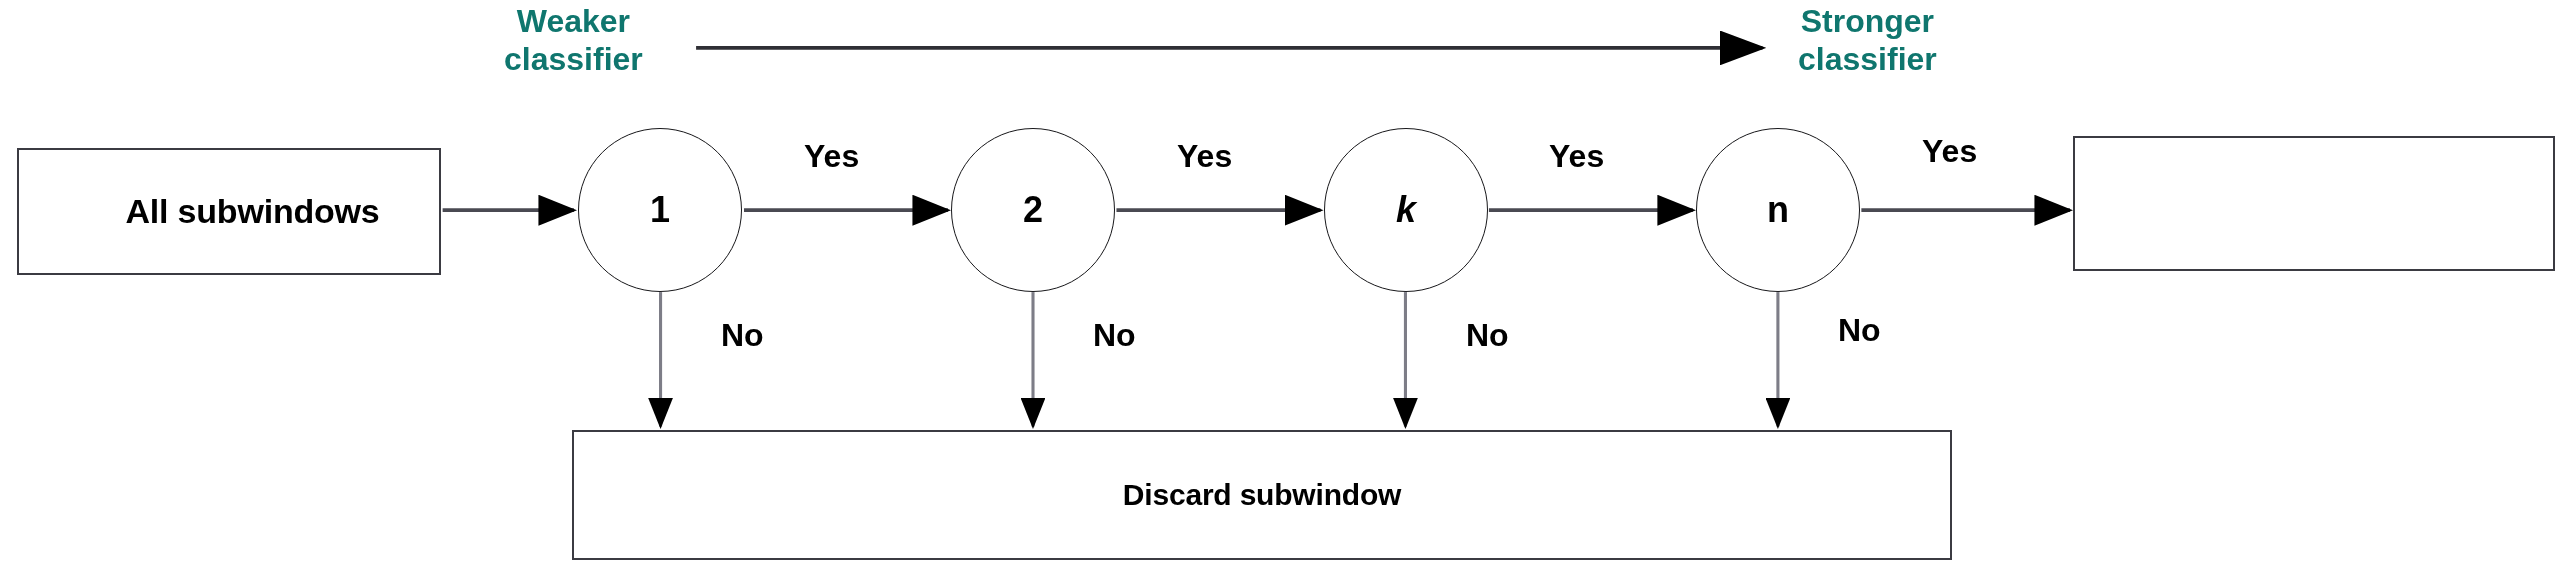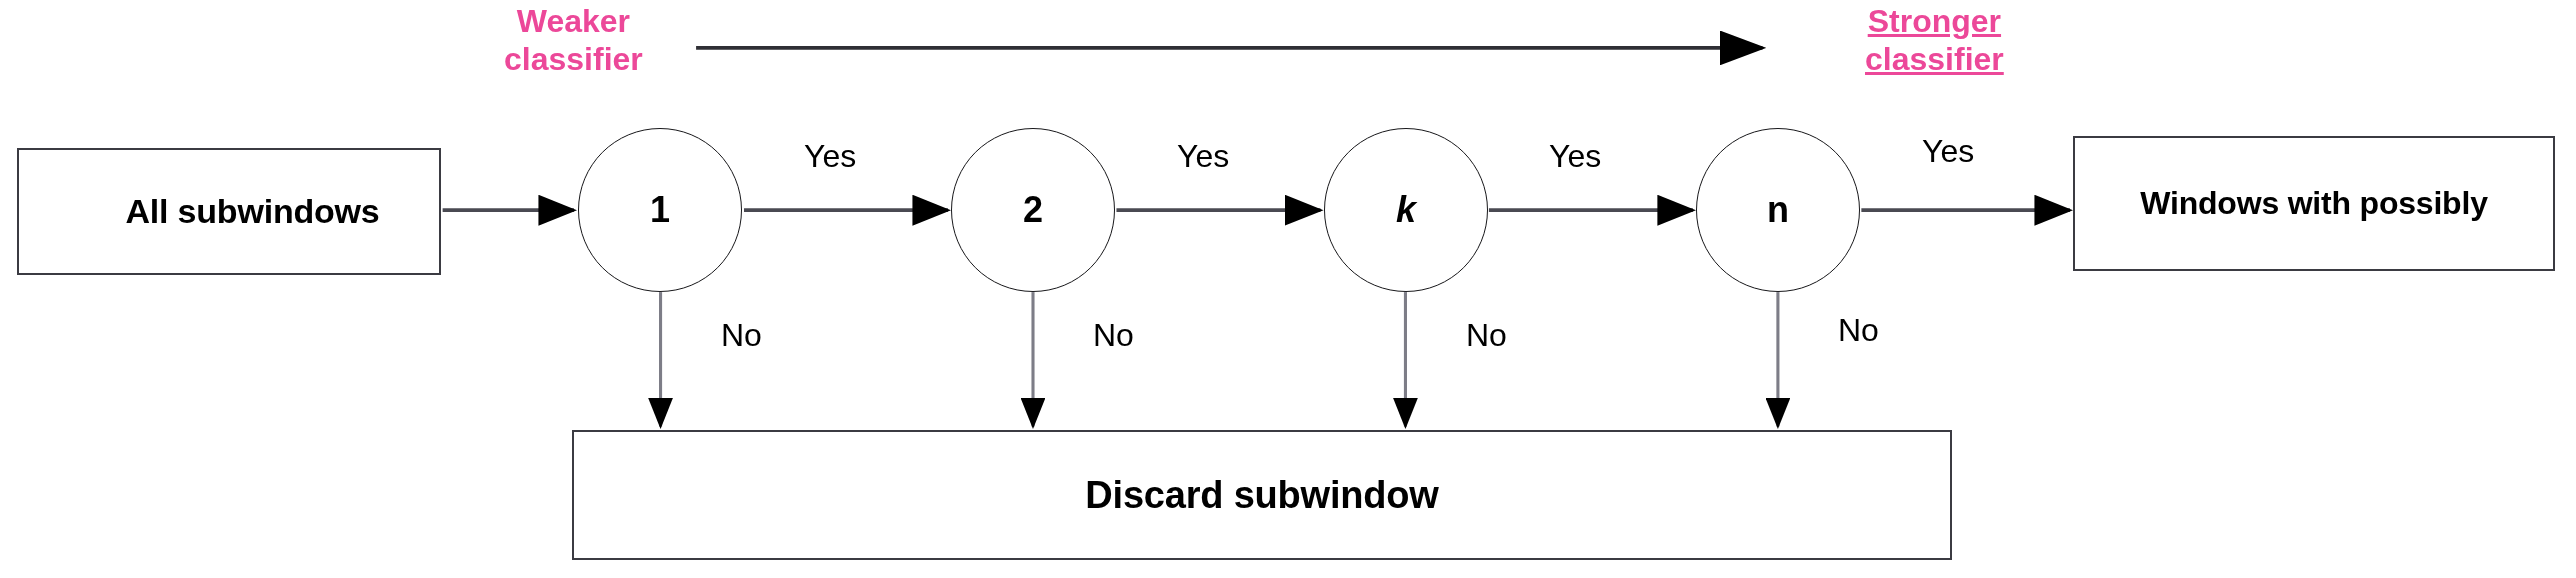--- a/index.html
+++ b/index.html
@@ -55,21 +55,21 @@
     width: 482px;
     height: 135px;
     font-size: 32px;
     padding: 0 12.4px;
   }
   #box-discard-subwindow {
     left: 572px;
     top: 430px;
     width: 1380px;
     height: 130px;
-    font-size: 38px;
+    font-size: 30px;
   }
 
   .stage-circle {
     position: absolute;
     box-sizing: border-box;
     width: 164px;
     height: 164px;
     border-radius: 50%;
     border: 1.5px solid #17171a;
     background: #ffffff;
@@ -83,48 +83,48 @@
   }
   .stage-circle.italic-label { font-style: italic; }
   #circle-stage-1 { left: 578px; }
   #circle-stage-2 { left: 951px; }
   #circle-stage-k { left: 1324px; }
   #circle-stage-n { left: 1696px; }
 
   .edge-label {
     position: absolute;
     font-size: 32px;
-    font-weight: normal;
+    font-weight: bold;
     color: #000000;
     white-space: nowrap;
   }
   .yes-label { }
   .no-label { }
 
   #yes-1 { left: 804px; top: 138px; }
   #yes-2 { left: 1177px; top: 138px; }
   #yes-3 { left: 1549px; top: 138px; }
   #yes-4 { left: 1922px; top: 133px; }
 
   #no-1 { left: 721px; top: 317px; }
   #no-2 { left: 1093px; top: 317px; }
   #no-3 { left: 1466px; top: 317px; }
   #no-4 { left: 1838px; top: 312px; }
 
   .scale-label {
     position: absolute;
     font-size: 32px;
     font-weight: bold;
-    color: #ec4899;
+    color: #0f766e;
     text-align: center;
     line-height: 1.18;
     white-space: nowrap;
   }
   #label-weaker-classifier { left: 504px; top: 3.1px; }
-  #label-stronger-classifier { left: 1865px; top: 3.1px; text-decoration: underline; }
+  #label-stronger-classifier { left: 1798px; top: 3.1px; }
 </style>
 </head>
 <body>
 
 <div id="canvas">
 
   <svg class="layer" viewBox="0 0 3332 748" xmlns="http://www.w3.org/2000/svg">
     <defs>
       <marker id="arrowhead" markerWidth="10" markerHeight="8" refX="9.2" refY="4" orient="auto" markerUnits="strokeWidth">
         <polygon points="0,0 10,4 0,8" fill="#000000"></polygon>
@@ -184,21 +184,20 @@
   <div class="edge-label yes-label" id="yes-3">Yes</div>
   <div class="edge-label yes-label" id="yes-4">Yes</div>
 
   <div class="edge-label no-label" id="no-1">No</div>
   <div class="edge-label no-label" id="no-2">No</div>
   <div class="edge-label no-label" id="no-3">No</div>
   <div class="edge-label no-label" id="no-4">No</div>
 
   <div class="node-box" id="box-detected-faces">
     <div>
-      <span class="box-label">Windows with possibly</span>
     </div>
   </div>
 
   <div class="node-box" id="box-discard-subwindow">
     <span class="box-label">Discard subwindow</span>
   </div>
 
 </div>
 
 

